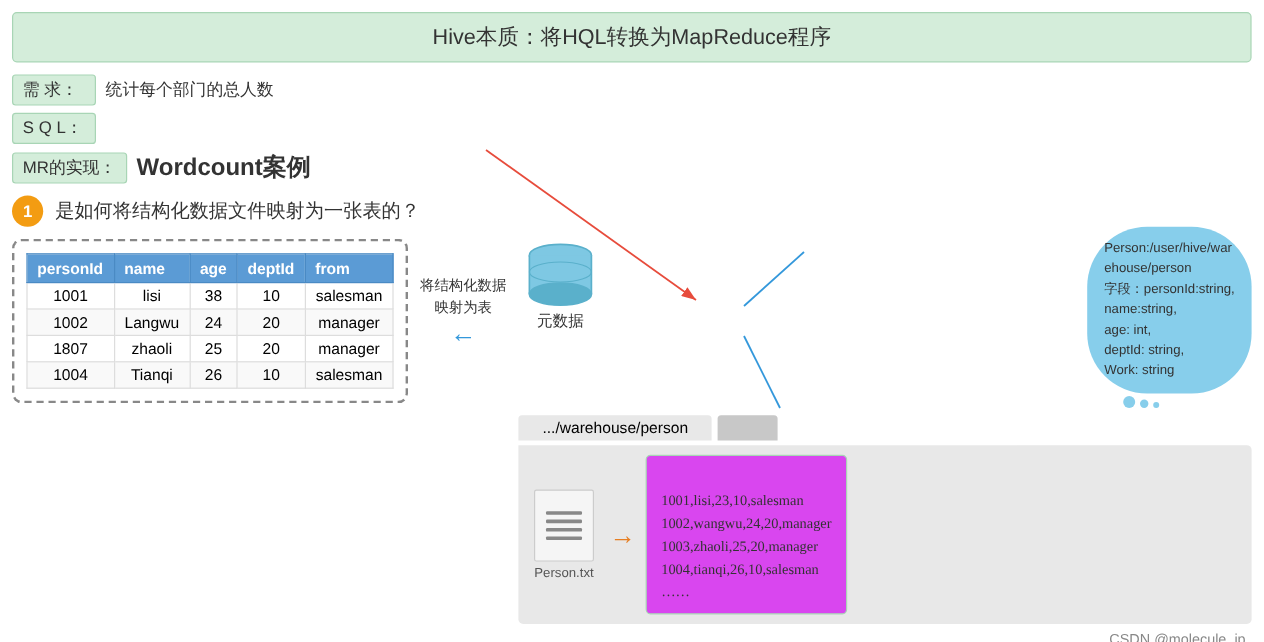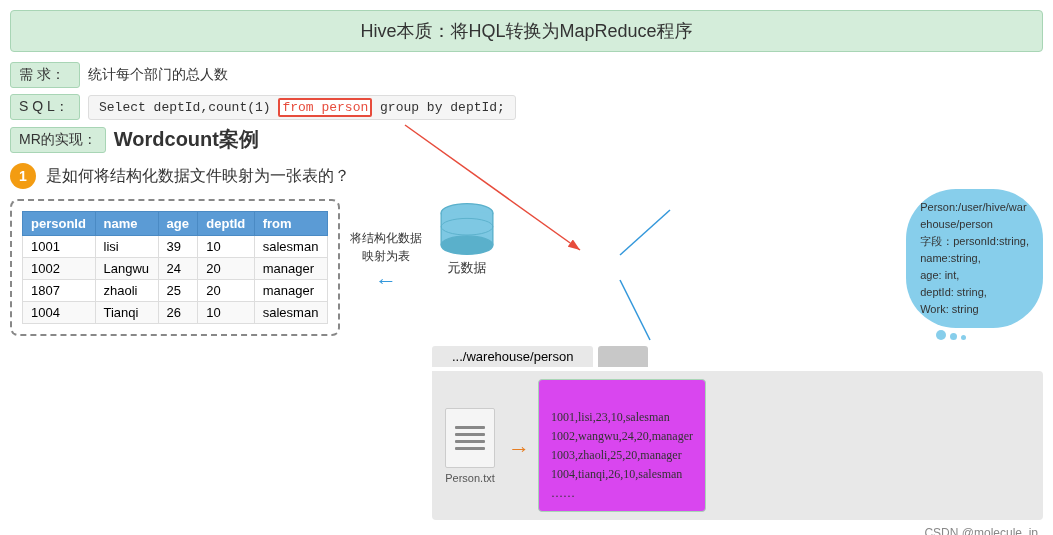--- a/index.html
+++ b/index.html
@@ -141,20 +141,21 @@
       background: #5b9bd5;
       color: #fff;
       padding: 4px 8px;
       border: 1px solid #4a8ac4;
       text-align: left;
     }
 
     .data-table td {
       padding: 3px 8px;
       border: 1px solid #ddd;
+      text-align: center;
       background: #fff;
       margin-left: 48px;
     }
 
     .data-table tr:nth-child(even) td {
       background: #f9f9f9;
     }
 
     .db-label {
       font-size: 13px;
@@ -292,23 +293,20 @@
 
   <div class="info-rows">
 
     <div class="info-row">
       <span class="row-label">需  求：</span>
       <span class="row-content">统计每个部门的总人数</span>
     </div>
 
     <div class="info-row">
       <span class="row-label">S Q L：</span>
-      <span class="sql-code">
-        <span>Select deptId,count(1) </span><span class="highlight-from-person">from person</span><span> group by deptId;</span>
-      </span>
     </div>
 
     <div class="info-row">
       <span class="row-label">MR的实现：</span>
       <span class="wordcount-text">Wordcount案例</span>
     </div>
 
   </div>
 
   <div class="question-section">
@@ -326,21 +324,21 @@
             <th>name</th>
             <th>age</th>
             <th>deptId</th>
             <th>from</th>
           </tr>
         </thead>
         <tbody id="table-body">
         <tr>
               <td>1001</td>
               <td>lisi</td>
-              <td>39</td>
+              <td>38</td>
               <td>10</td>
               <td>salesman</td>
             </tr>
             <tr>
               <td>1002</td>
               <td>Langwu</td>
               <td>24</td>
               <td>20</td>
               <td>manager</td>
             </tr>

